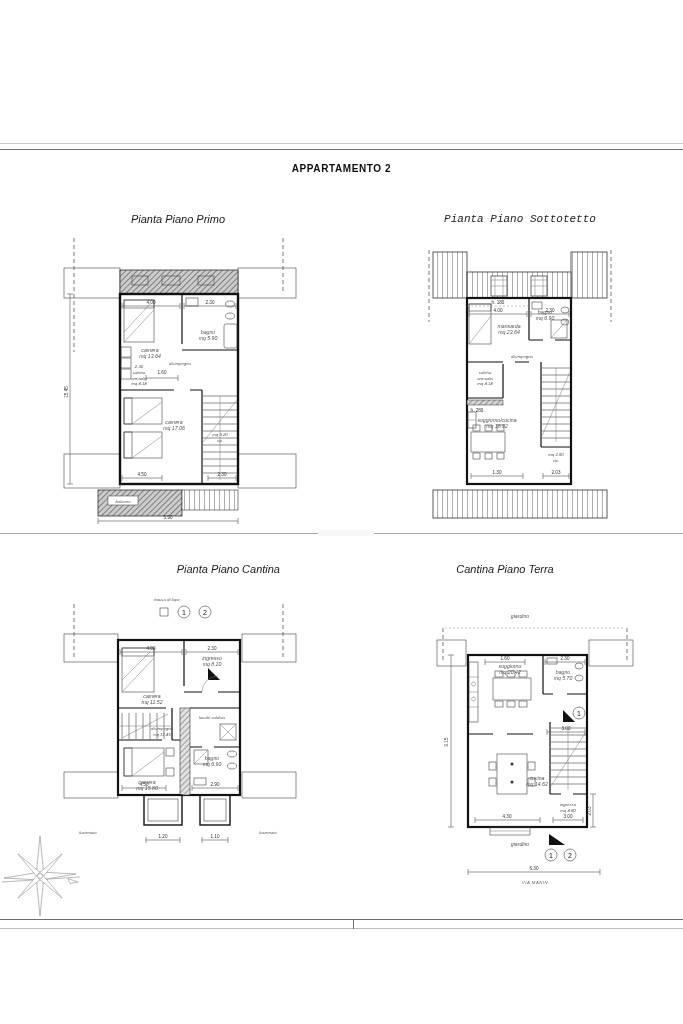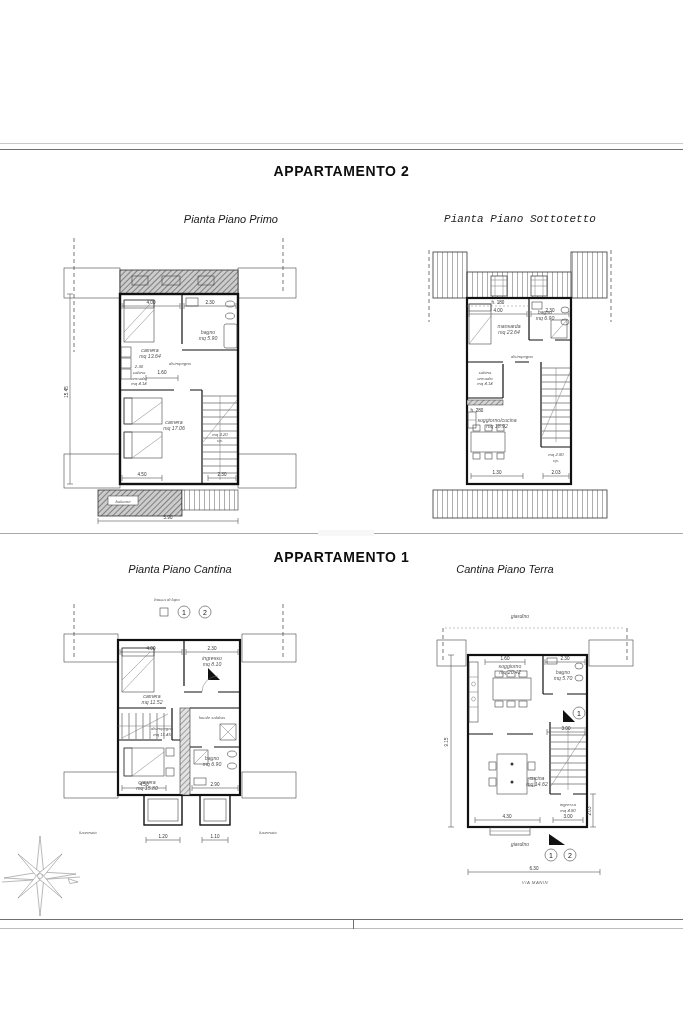--- a/index.html
+++ b/index.html
@@ -7,27 +7,27 @@
          font-family:"Liberation Sans",sans-serif;color:#111;}
   .hline{position:absolute;left:0;width:683px;}
   .l-top-light{top:143px;height:1px;background:#c9c9c9;}
   .l-top-dark{top:149px;height:1px;background:#6f6f6f;}
   .l-divider{top:533px;height:1px;background:#a8a8a8;}
   .divider-gap{position:absolute;left:318px;top:530px;width:56px;height:6px;background:#f7f7f7;}
   .l-bot-dark{top:919px;height:1px;background:#6f6f6f;}
   .l-bot-light{top:928px;height:1px;background:#bdbdbd;}
   .bot-tick{position:absolute;left:353px;top:919px;width:1px;height:10px;background:#6f6f6f;}
   .section-heading{position:absolute;left:0;width:683px;text-align:center;
-                   font-weight:bold;font-size:14px;letter-spacing:.6px;color:#0d0d0d;}
+                   font-weight:bold;font-size:10px;letter-spacing:.6px;color:#0d0d0d;}
   .h-app2{top:163px;}
   .h-app1{top:549px;}
   .plan-title{position:absolute;text-align:center;font-style:italic;font-size:11px;color:#1a1a1a;}
-  .t-primo{left:78px;top:213px;width:200px;text-align:right;}
+  .t-primo{left:78px;top:213px;width:200px;}
   .t-sottotetto{left:420px;top:213px;width:200px;font-family:Liberation Mono, monospace;}
-  .t-cantina{left:80px;top:563px;width:200px;}
+  .t-cantina{left:80px;top:563px;width:200px;text-align:right;}
   .t-terra{left:410px;top:563px;width:190px;}
   svg.plan{position:absolute;}
   svg text{font-family:"Liberation Sans",sans-serif;}
   .rl{font-size:5.2px;fill:#555;font-style:italic;text-anchor:middle;}
   .rls{font-size:4.3px;fill:#555;font-style:italic;text-anchor:middle;}
   .dim{font-size:4.6px;fill:#333;text-anchor:middle;}
   .leg{font-size:7px;fill:#111;text-anchor:middle;}
   .wall{stroke:#111;fill:none;}
   .thin{stroke:#444;stroke-width:.6;fill:none;}
   .thin2{stroke:#777;stroke-width:.5;fill:none;}
@@ -42,21 +42,20 @@
 
   <div class="hline l-top-light"></div>
   <div class="hline l-top-dark"></div>
   <div class="hline l-divider"></div>
   <div class="divider-gap"></div>
   <div class="hline l-bot-dark"></div>
   <div class="hline l-bot-light"></div>
   <div class="bot-tick"></div>
 
   <div class="section-heading h-app2">APPARTAMENTO 2</div>
-  <div class="section-heading h-app1">APPARTAMENTO 1</div>
 
   <div class="plan-title t-primo">Pianta Piano Primo</div>
   <div class="plan-title t-sottotetto">Pianta Piano Sottotetto</div>
   <div class="plan-title t-cantina">Pianta Piano Cantina</div>
   <div class="plan-title t-terra">Cantina Piano Terra</div>
 
   <svg class="plan" style="left:62px;top:232px" width="236" height="292" viewBox="0 0 236 292">
     <defs>
       <pattern id="p1d" width="4" height="4" patternUnits="userSpaceOnUse" patternTransform="rotate(45)">
         <rect width="4" height="4" fill="#cccccc"></rect>

